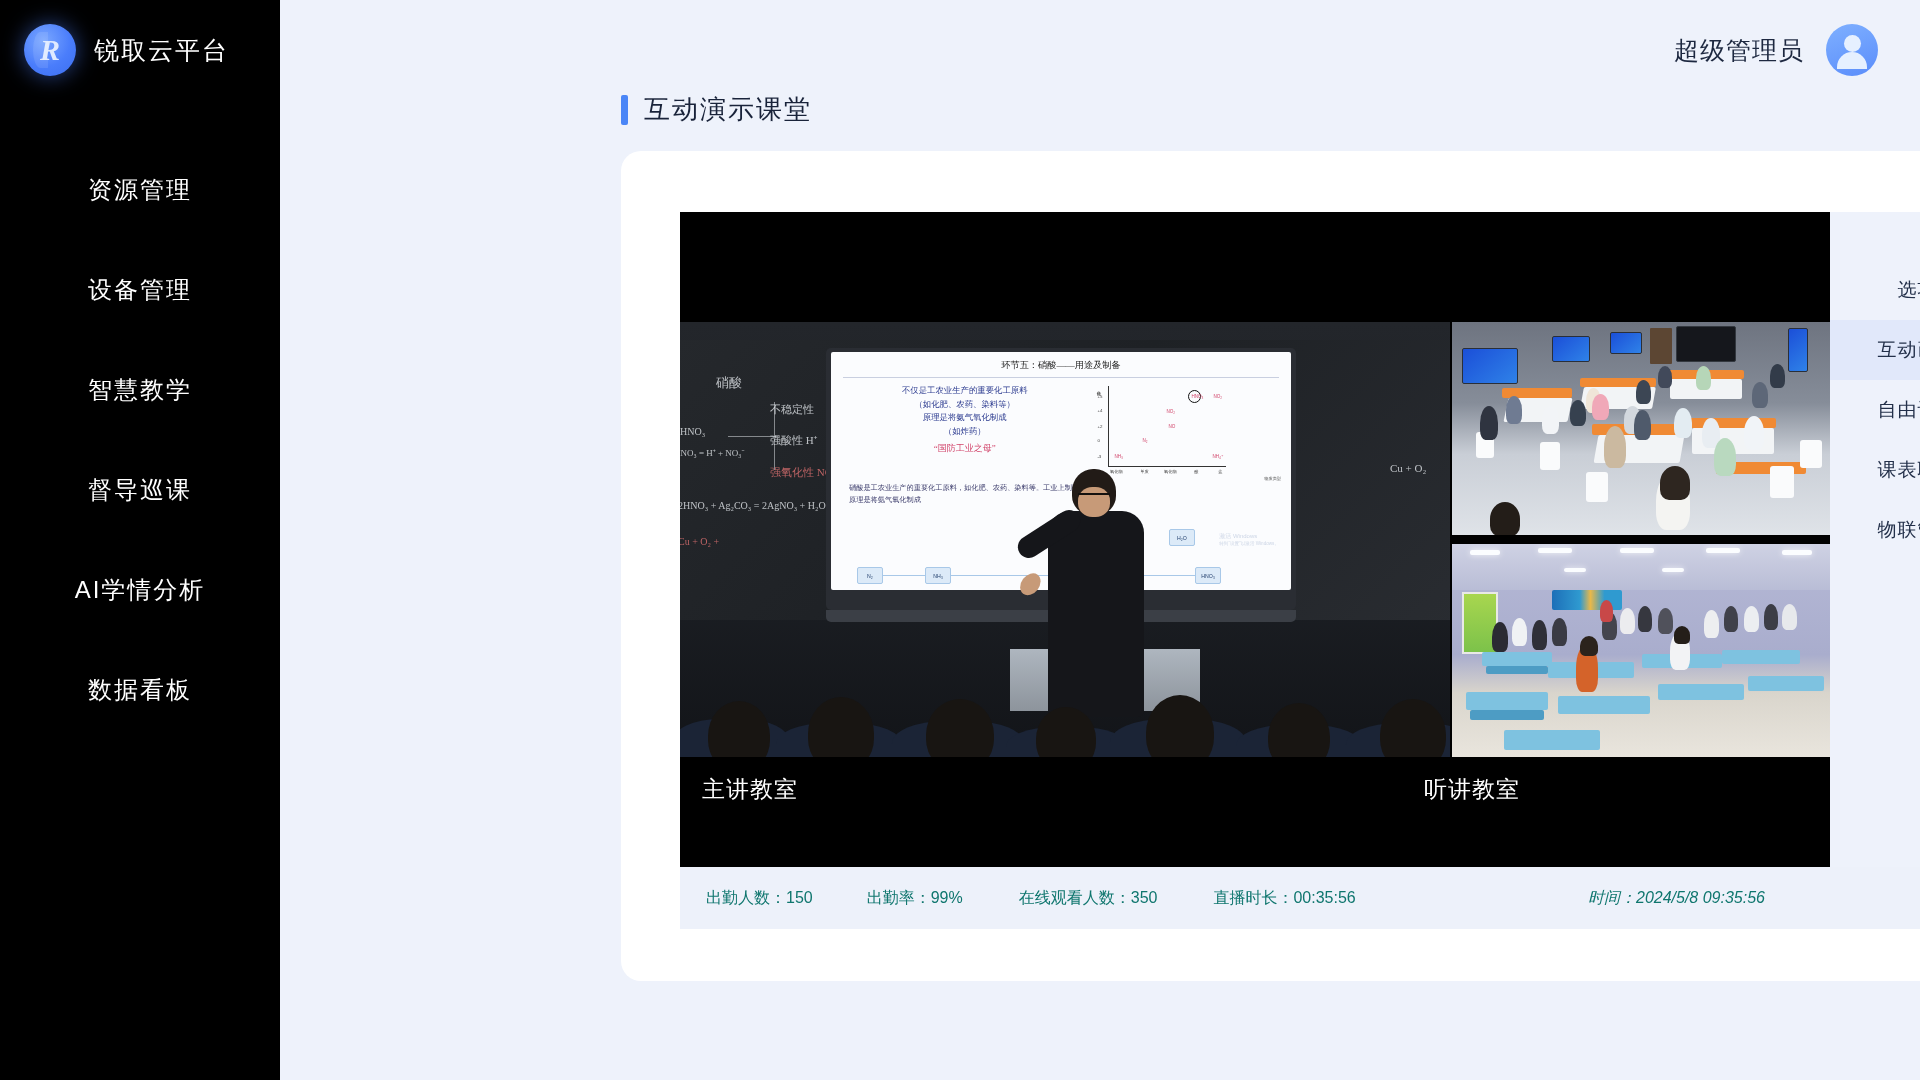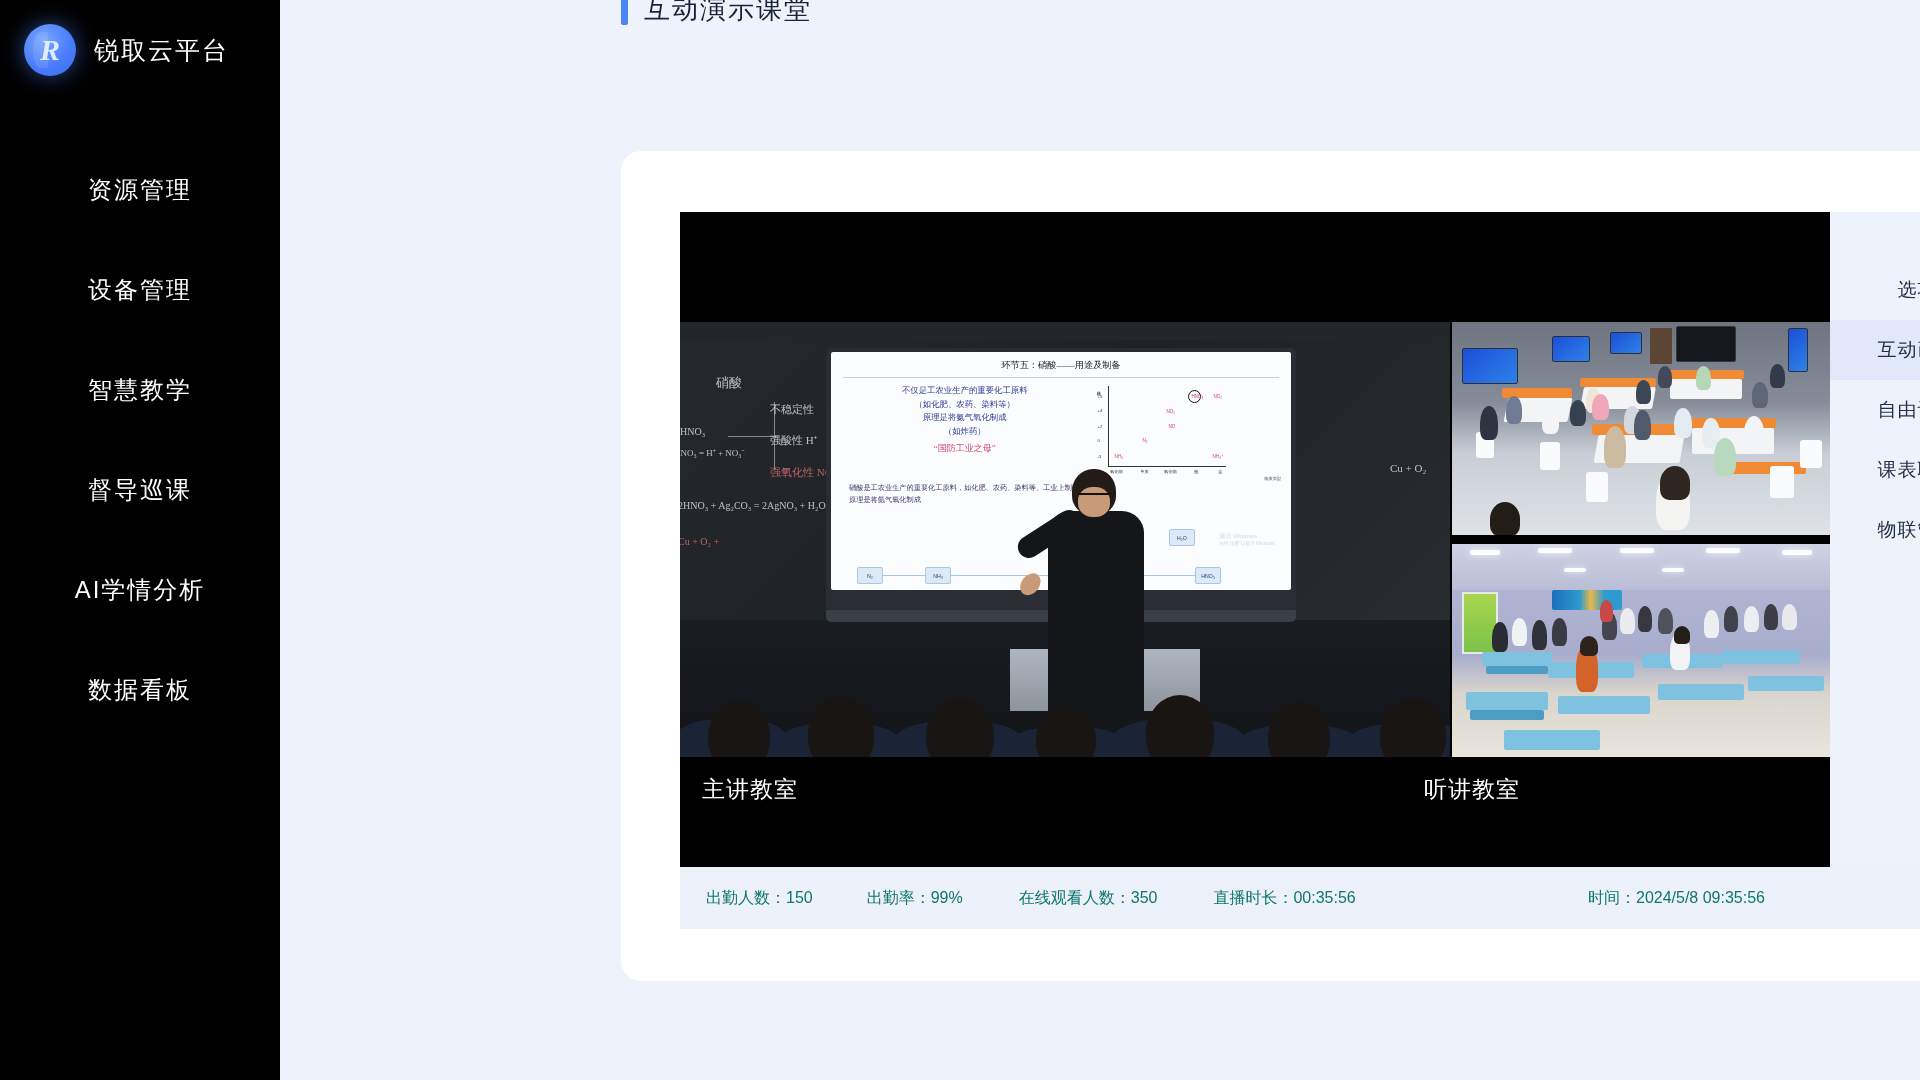--- a/index.html
+++ b/index.html
@@ -178,21 +178,21 @@
   
   .stats {
     position: absolute; left: 59px; top: 716px; width: 1325px; height: 62px;
     background: #edf1fa; display: flex; align-items: center;
   }
   .stat { font-size: 16px; color: #0f766e; white-space: nowrap; }
   .stat.s1 { margin-left: 26px; }
   .stat.s2 { margin-left: 54px; }
   .stat.s3 { margin-left: 56px; }
   .stat.s4 { margin-left: 56px; }
-  .stat.time { margin-left: auto; margin-right: 240px; }
+  .stat.time { margin-left: auto; margin-right: 240px; font-style: italic; }
 </style>
 </head>
 <body>
 
 <div id="app">
 
   <aside class="sidebar">
     <div class="brand">
       <div class="brand-logo">R</div>
       <div class="brand-name">锐取云平台</div>
@@ -214,20 +214,27 @@
           <span>AI学情分析</span>
         </div>
       <div class="nav-item">
           <span>数据看板</span>
         </div>
     </nav>
   </aside>
 
   <section class="main">
 
+    <div class="topbar">
+      <div class="user-name">超级管理员</div>
+      <div class="avatar">
+        <div class="head"></div>
+        <div class="body"></div>
+      </div>
+    </div>
 
     <div class="page-title-row">
       <div class="title-bar-accent"></div>
       <div class="page-title">互动演示课堂</div>
     </div>
 
     <div class="card">
       <div class="player-wrap">
 
         <div class="stage">

